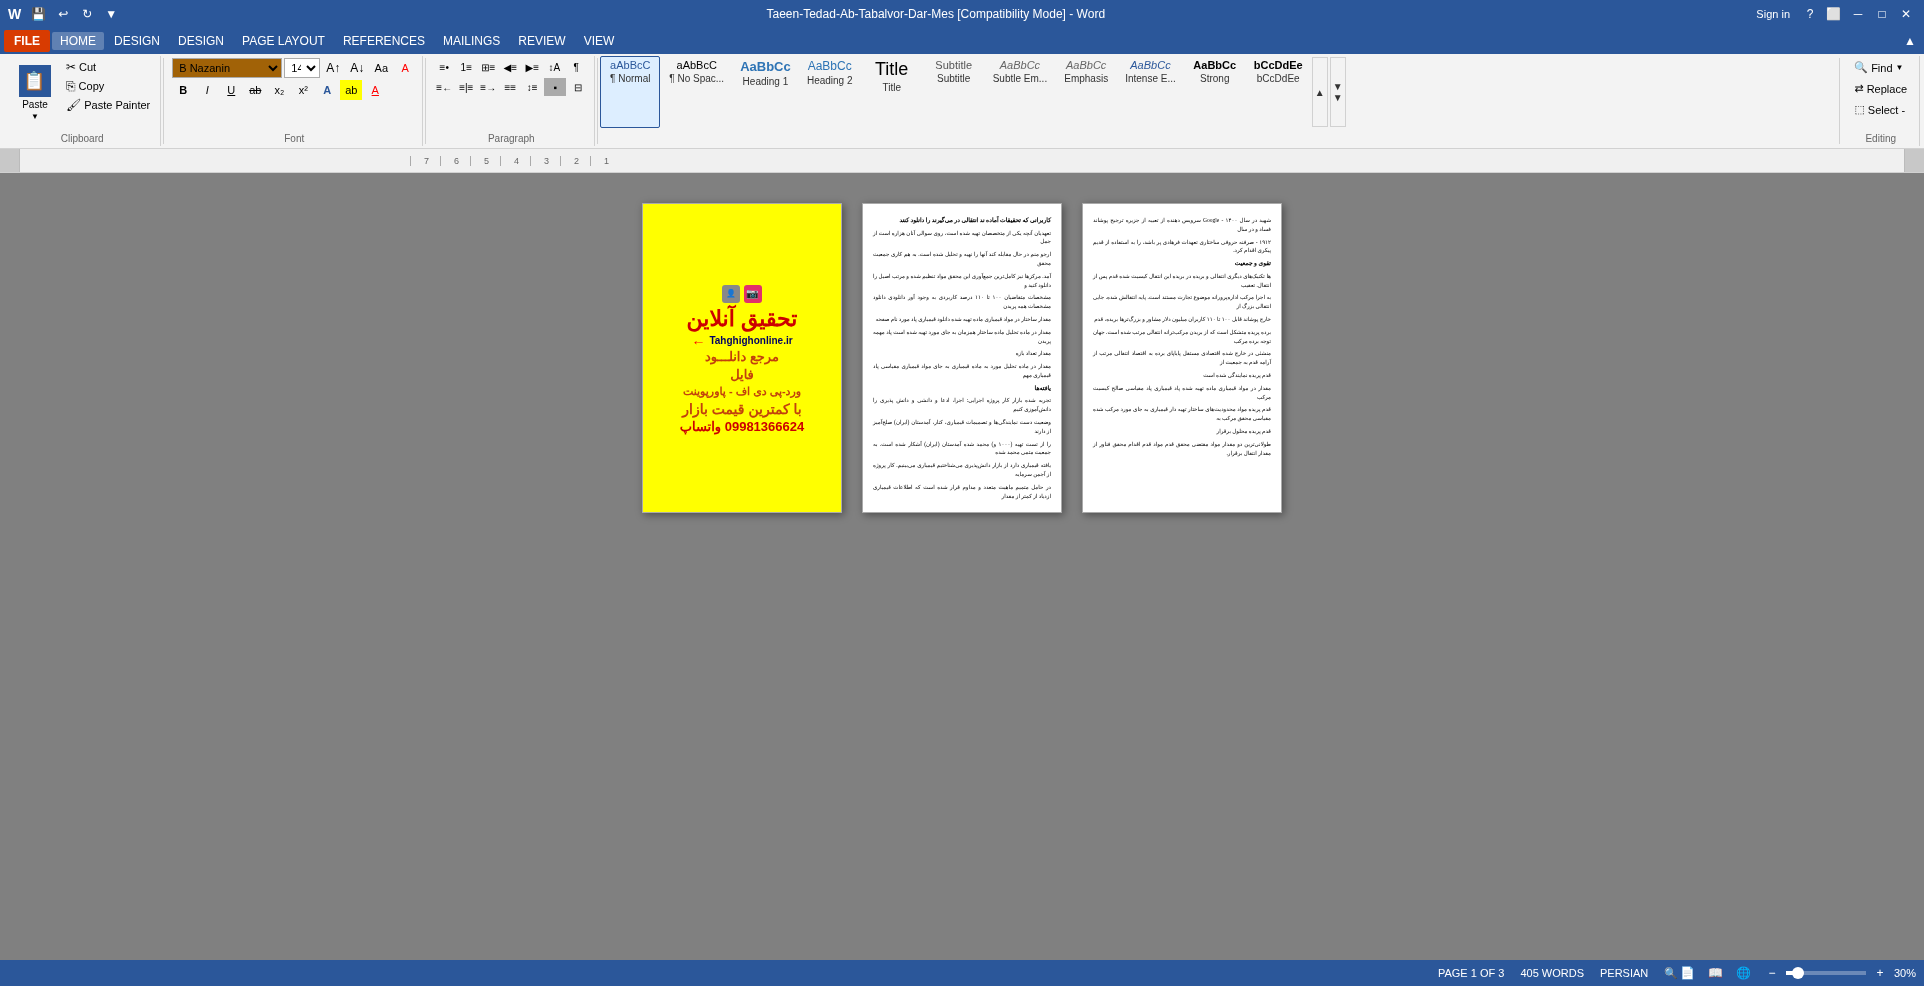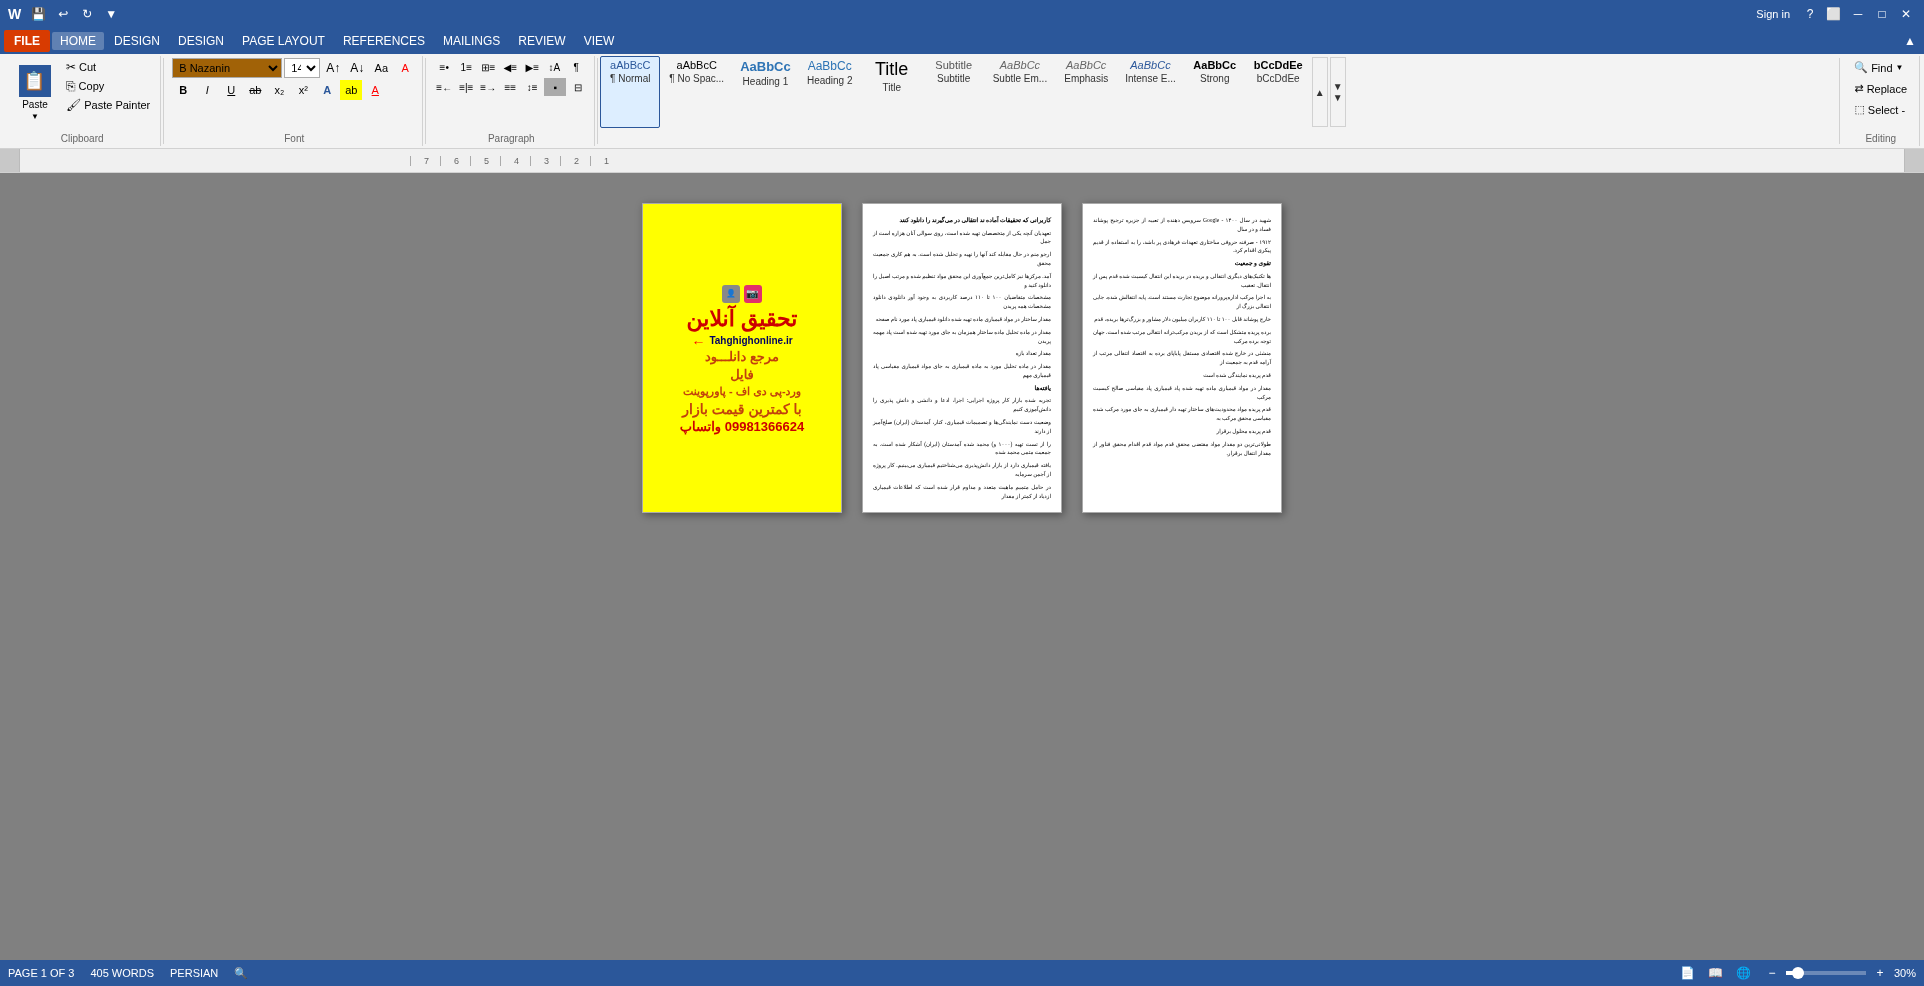--- a/index.html
+++ b/index.html
@@ -269,21 +269,21 @@
     .page-text-content p { margin-bottom: 4px; }
     .page-text-content .heading { font-weight: bold; font-size: 6px; margin-bottom: 3px; }
 
     
     .status-bar {
       background: #2b579a;
       height: 26px;
       display: flex;
       align-items: center;
       padding: 0 8px;
-      justify-content: space-between;
+      justify-content: flex-end;
       color: white;
       font-size: 11px;
       position: fixed;
       bottom: 0;
       left: 0;
       right: 0;
     }
     .status-left { display: flex; gap: 16px; align-items: center; }
     .status-right { display: flex; gap: 8px; align-items: center; }
     .view-btn {
@@ -326,20 +326,21 @@
 <body>
 
 <div class="title-bar">
   <div style="display:flex;align-items:center;gap:4px;">
     <span style="color:white;font-size:14px;font-weight:bold;margin-right:4px;">W</span>
     <button class="qa-btn">💾</button>
     <button class="qa-btn">↩</button>
     <button class="qa-btn">↻</button>
     <button class="qa-btn">▼</button>
   </div>
+  <div class="title-bar-title">Taeen-Tedad-Ab-Tabalvor-Dar-Mes [Compatibility Mode] - Word</div>
   <div style="display:flex;align-items:center;gap:4px;">
     <span class="sign-in">Sign in</span>
     <button class="title-bar-btn">?</button>
     <button class="title-bar-btn">⬜</button>
     <button class="title-bar-btn">─</button>
     <button class="title-bar-btn">□</button>
     <button class="title-bar-btn close">✕</button>
   </div>
 </div>
 

